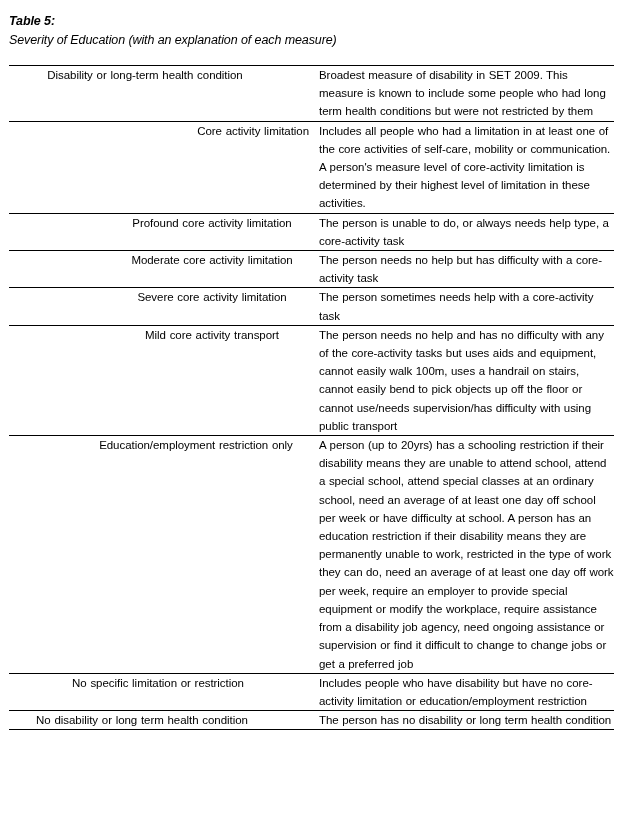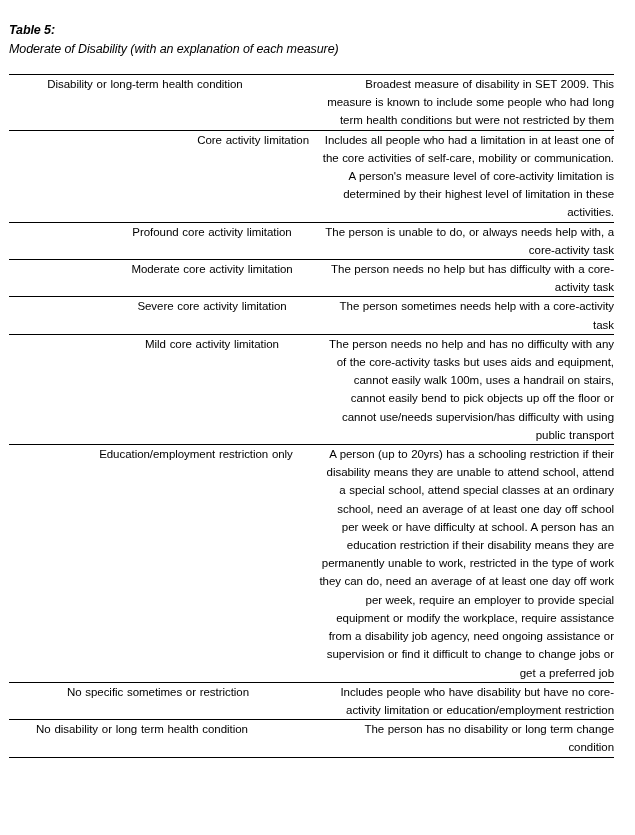--- a/index.html
+++ b/index.html
@@ -13,21 +13,21 @@
     font-family: "Liberation Sans", sans-serif;
     color: #000000;
     overflow: hidden;
   }
 
   .page {
     position: relative;
     width: 635px;
     height: 835px;
     box-sizing: border-box;
-    padding: 12px 20px 0 9px;
+    padding: 3px 20px 0 9px;
   }
 
   
   .caption {
     padding-top: 9px;
   }
   .caption-line {
     font-style: italic;
     font-size: 12.5px;
     line-height: 19px;
@@ -86,34 +86,34 @@
   .lvl-0 .measure-text { margin-left: 0px;   margin-right: 38px; }
   .lvl-1 .measure-text { margin-left: 22px;  margin-right: 20px; }
   .lvl-2 .measure-text { margin-left: 56px;  margin-right: 10px; text-align: right; }
   .lvl-3 .measure-text { margin-left: 96px;  margin-right: 0px;  }
   .lvl-e .measure-text { margin-left: 64px;  margin-right: 0px;  }
   .lvl-n .measure-text { margin-left: 16px;  margin-right: 28px; }
   .lvl-x .measure-text { margin-left: 0px;   margin-right: 44px; }
 
   .desc-text {
     display: block;
-    text-align: right;
+    text-align: left;
     line-height: 18.2px;
     letter-spacing: -0.05px;
     word-spacing: 0.4px;
   }
 </style>
 </head>
 <body>
 
 <div class="page">
 
   <div class="caption">
     <div class="caption-line strong">Table 5:</div>
-    <div class="caption-line">Moderate of Disability (with an explanation of each measure)</div>
+    <div class="caption-line">Severity of Education (with an explanation of each measure)</div>
   </div>
 
   <div class="tbl-wrap">
     <table class="severity">
       <colgroup>
         <col class="c-measure">
         <col class="c-desc">
       </colgroup>
       <tbody id="table-body">
           <tr class="first-row">
@@ -130,68 +130,68 @@
             </td>
             <td class="desc">
               <span class="desc-text">Includes all people who had a limitation in at least one of the core activities of self-care, mobility or communication. A person's measure level of core-activity limitation is determined by their highest level of limitation in these activities.</span>
             </td>
           </tr>
           <tr>
             <td class="measure lvl-3">
               <span class="measure-text">Profound core activity limitation</span>
             </td>
             <td class="desc">
-              <span class="desc-text">The person is unable to do, or always needs help with, a core-activity task</span>
+              <span class="desc-text">The person is unable to do, or always needs help type, a core-activity task</span>
             </td>
           </tr>
           <tr>
             <td class="measure lvl-3">
               <span class="measure-text">Moderate core activity limitation</span>
             </td>
             <td class="desc">
               <span class="desc-text">The person needs no help but has difficulty with a core-activity task</span>
             </td>
           </tr>
           <tr>
             <td class="measure lvl-3">
               <span class="measure-text">Severe core activity limitation</span>
             </td>
             <td class="desc">
               <span class="desc-text">The person sometimes needs help with a core-activity task</span>
             </td>
           </tr>
           <tr>
             <td class="measure lvl-3">
-              <span class="measure-text">Mild core activity limitation</span>
+              <span class="measure-text">Mild core activity transport</span>
             </td>
             <td class="desc">
               <span class="desc-text">The person needs no help and has no difficulty with any of the core-activity tasks but uses aids and equipment, cannot easily walk 100m, uses a handrail on stairs, cannot easily bend to pick objects up off the floor or cannot use/needs supervision/has difficulty with using public transport</span>
             </td>
           </tr>
           <tr>
             <td class="measure lvl-e">
               <span class="measure-text">Education/employment restriction only</span>
             </td>
             <td class="desc">
               <span class="desc-text">A person (up to 20yrs) has a schooling restriction if their disability means they are unable to attend school, attend a special school, attend special classes at an ordinary school, need an average of at least one day off school per week or have difficulty at school. A person has an education restriction if their disability means they are permanently unable to work, restricted in the type of work they can do, need an average of at least one day off work per week, require an employer to provide special equipment or modify the workplace, require assistance from a disability job agency, need ongoing assistance or supervision or find it difficult to change to change jobs or get a preferred job</span>
             </td>
           </tr>
           <tr>
             <td class="measure lvl-n">
-              <span class="measure-text">No specific sometimes or restriction</span>
+              <span class="measure-text">No specific limitation or restriction</span>
             </td>
             <td class="desc">
               <span class="desc-text">Includes people who have disability but have no core-activity limitation or education/employment restriction</span>
             </td>
           </tr>
           <tr class="last-row">
             <td class="measure lvl-x">
               <span class="measure-text">No disability or long term health condition</span>
             </td>
             <td class="desc">
-              <span class="desc-text">The person has no disability or long term change condition</span>
+              <span class="desc-text">The person has no disability or long term health condition</span>
             </td>
           </tr>
         </tbody>
     </table>
   </div>
 
 </div>
 
 </body></html>

